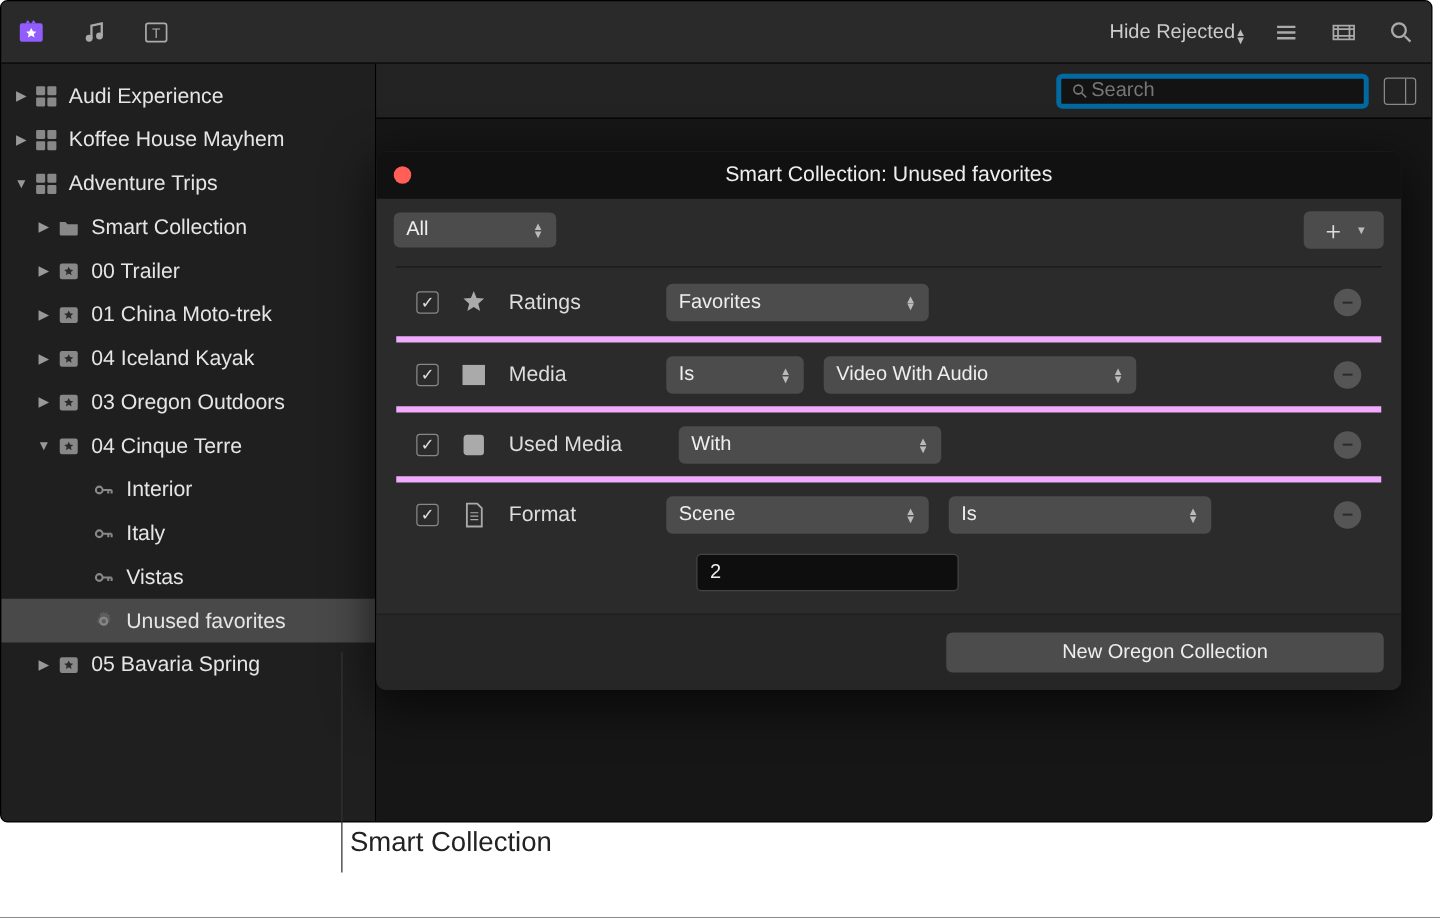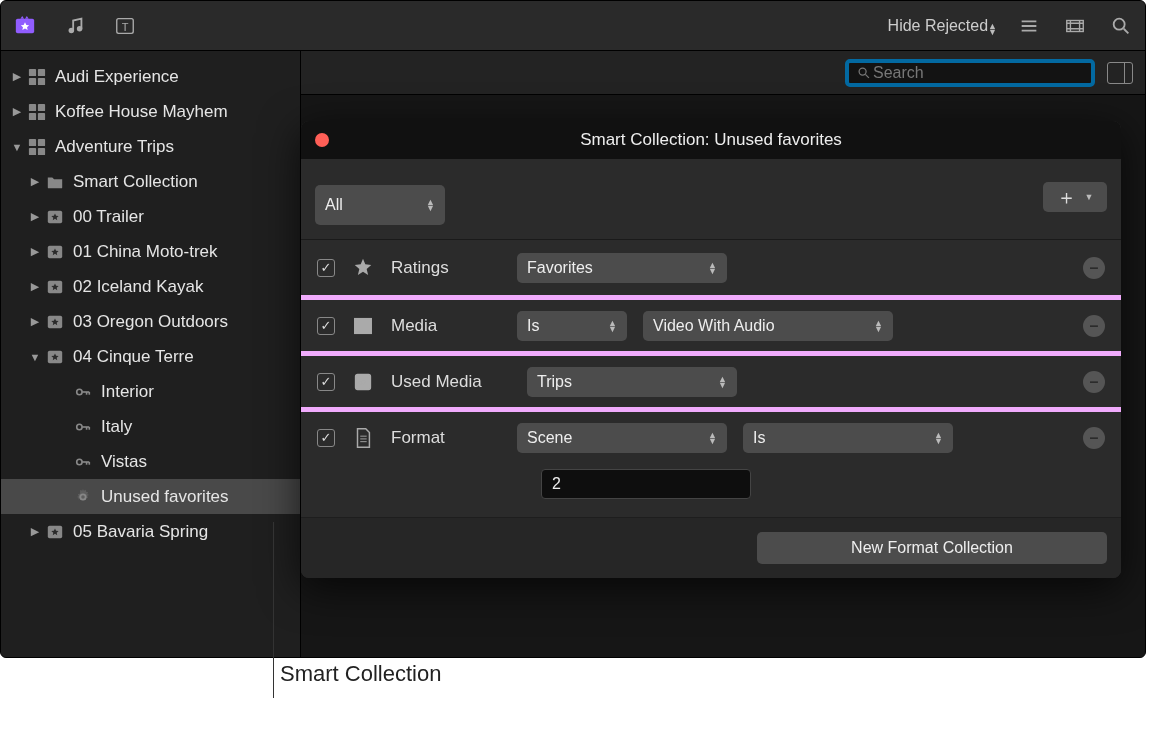--- a/index.html
+++ b/index.html
@@ -35,24 +35,24 @@
 .search { flex: 0 0 250px; margin-left: auto; height: 28px; background: #131313; border: 4px solid #0369a1; border-radius: 5px; display: flex; align-items: center; padding: 0 8px; color: #777; font-size: 16px; gap: 2px;}
 .search svg { width: 14px; height: 14px; fill: #777; }
 .sq { width: 26px; height: 22px; border: 1.5px solid #888; border-radius: 3px; position: relative; }
 .sq:after { content:""; position:absolute; right:0; top:0; bottom:0; width:7px; border-left:1.5px solid #888; }
 
 
 .panel { position: absolute; left: 300px; top: 120px; width: 820px; background: #2b2b2b; border-radius: 8px; box-shadow: 0 10px 40px rgba(0,0,0,.7); overflow: hidden; }
 .panel-title { height: 38px; background: #111; display: flex; align-items: center; justify-content: center; color: #eee; font-size: 17px; position: relative; }
 .close-dot { position: absolute; left: 14px; top: 12px; width: 14px; height: 14px; border-radius: 50%; background: #ff5f57; }
 .panel-bar { display: flex; align-items: center; padding: 10px 14px; gap: 10px; }
-.sel { background: #4c4c4c; color: #eee; border-radius: 5px; height: 40px; display: inline-flex; align-items: center; padding: 0 10px; font-size: 16px; position: relative; margin-top: 16px; }
+.sel { background: #4c4c4c; color: #eee; border-radius: 5px; height: 28px; display: inline-flex; align-items: center; padding: 0 10px; font-size: 16px; position: relative; }
 .addbtn { margin-left: auto; width: 64px; height: 30px; background: #4c4c4c; border-radius: 5px; display: flex; align-items: center; justify-content: center; gap: 8px; color:#ddd; font-size:20px;}
 
-.rules { padding: 4px 0; }
+.rules { padding: 4px 16px; }
 .rule { display: flex; align-items: center; height: 56px; padding: 0 16px; gap: 16px; border-top: 5px solid #f0abfc;}
 .rule:first-child { border-top: 1px solid #1a1a1a; }
 .chk { width: 18px; height: 18px; border: 1.5px solid #888; border-radius: 3px; display:flex; align-items:center; justify-content:center; background:#2b2b2b;}
 .chk.on:after { content:"✓"; color:#ddd; font-size:13px; line-height:1; }
 .ricon { width: 24px; display:flex; justify-content:center; }
 .ricon svg { width: 22px; height: 22px; fill:#aaa; }
 .rlabel { width: 110px; font-size: 17px; color: #ddd; }
 .rsel { background:#4c4c4c; border-radius:5px; height:30px; display:flex; align-items:center; padding: 0 10px; font-size:16px; color:#eee; min-width: 110px; justify-content: space-between; gap: 12px;}
 .rsel.w200 { width: 210px; }
 .rsel.w240 { width: 250px; }
@@ -199,21 +199,21 @@
           <span>01 China Moto-trek</span>
         </div>
       <div class="row pad1">
           <span class="tri">▶</span>
           <span class="ik">
             <svg viewBox="0 0 20 20">
               <rect x="2" y="3" width="16" height="14" rx="2"></rect>
               <path d="M10 6l1.2 2.5 2.8.3-2.1 1.9.6 2.8-2.5-1.5-2.5 1.5.6-2.8L5.9 8.8l2.8-.3z" fill="#2b2b2b"></path>
             </svg>
           </span>
-          <span>02 Iceland Kayak</span>
+          <span>04 Iceland Kayak</span>
         </div>
       <div class="row pad1">
           <span class="tri">▶</span>
           <span class="ik">
             <svg viewBox="0 0 20 20">
               <rect x="2" y="3" width="16" height="14" rx="2"></rect>
               <path d="M10 6l1.2 2.5 2.8.3-2.1 1.9.6 2.8-2.5-1.5-2.5 1.5.6-2.8L5.9 8.8l2.8-.3z" fill="#2b2b2b"></path>
             </svg>
           </span>
           <span>03 Oregon Outdoors</span>
@@ -375,21 +375,21 @@
       <div class="rule">
         <div class="chk on"></div>
         <div class="ricon">
             <svg viewBox="0 0 24 24" fill="none" stroke="#aaa" stroke-width="1.8">
               <rect x="4" y="4" width="16" height="16" rx="2"></rect>
               <path d="M8 12l3 3 5-6"></path>
             </svg>
           </div>
         <div class="rlabel" style="width:120px">Used Media</div>
         <div class="rsel w200">
-            <span>Trips</span>
+            <span>With</span>
             <span class="updn">
               <span>▲</span>
               <span>▼</span>
             </span>
           </div>
         <div class="remove">–</div>
       </div>
 
       <div class="rule" style="border-bottom:none;">
         <div class="chk on"></div>
@@ -418,20 +418,20 @@
           </div>
         <div class="remove">–</div>
       </div>
       <div class="rule-extra">
         <input class="txtin" value="2" style="">
       </div>
     </div>
 
     <div class="panel-footer">
       <div class="newbtn">
-        <span>New Format Collection</span>
+        <span>New Oregon Collection</span>
       </div>
     </div>
   </div>
 </div>
 
 <div class="callout-line"></div>
 <div class="callout-text">Smart Collection</div>
 
 </body></html>

